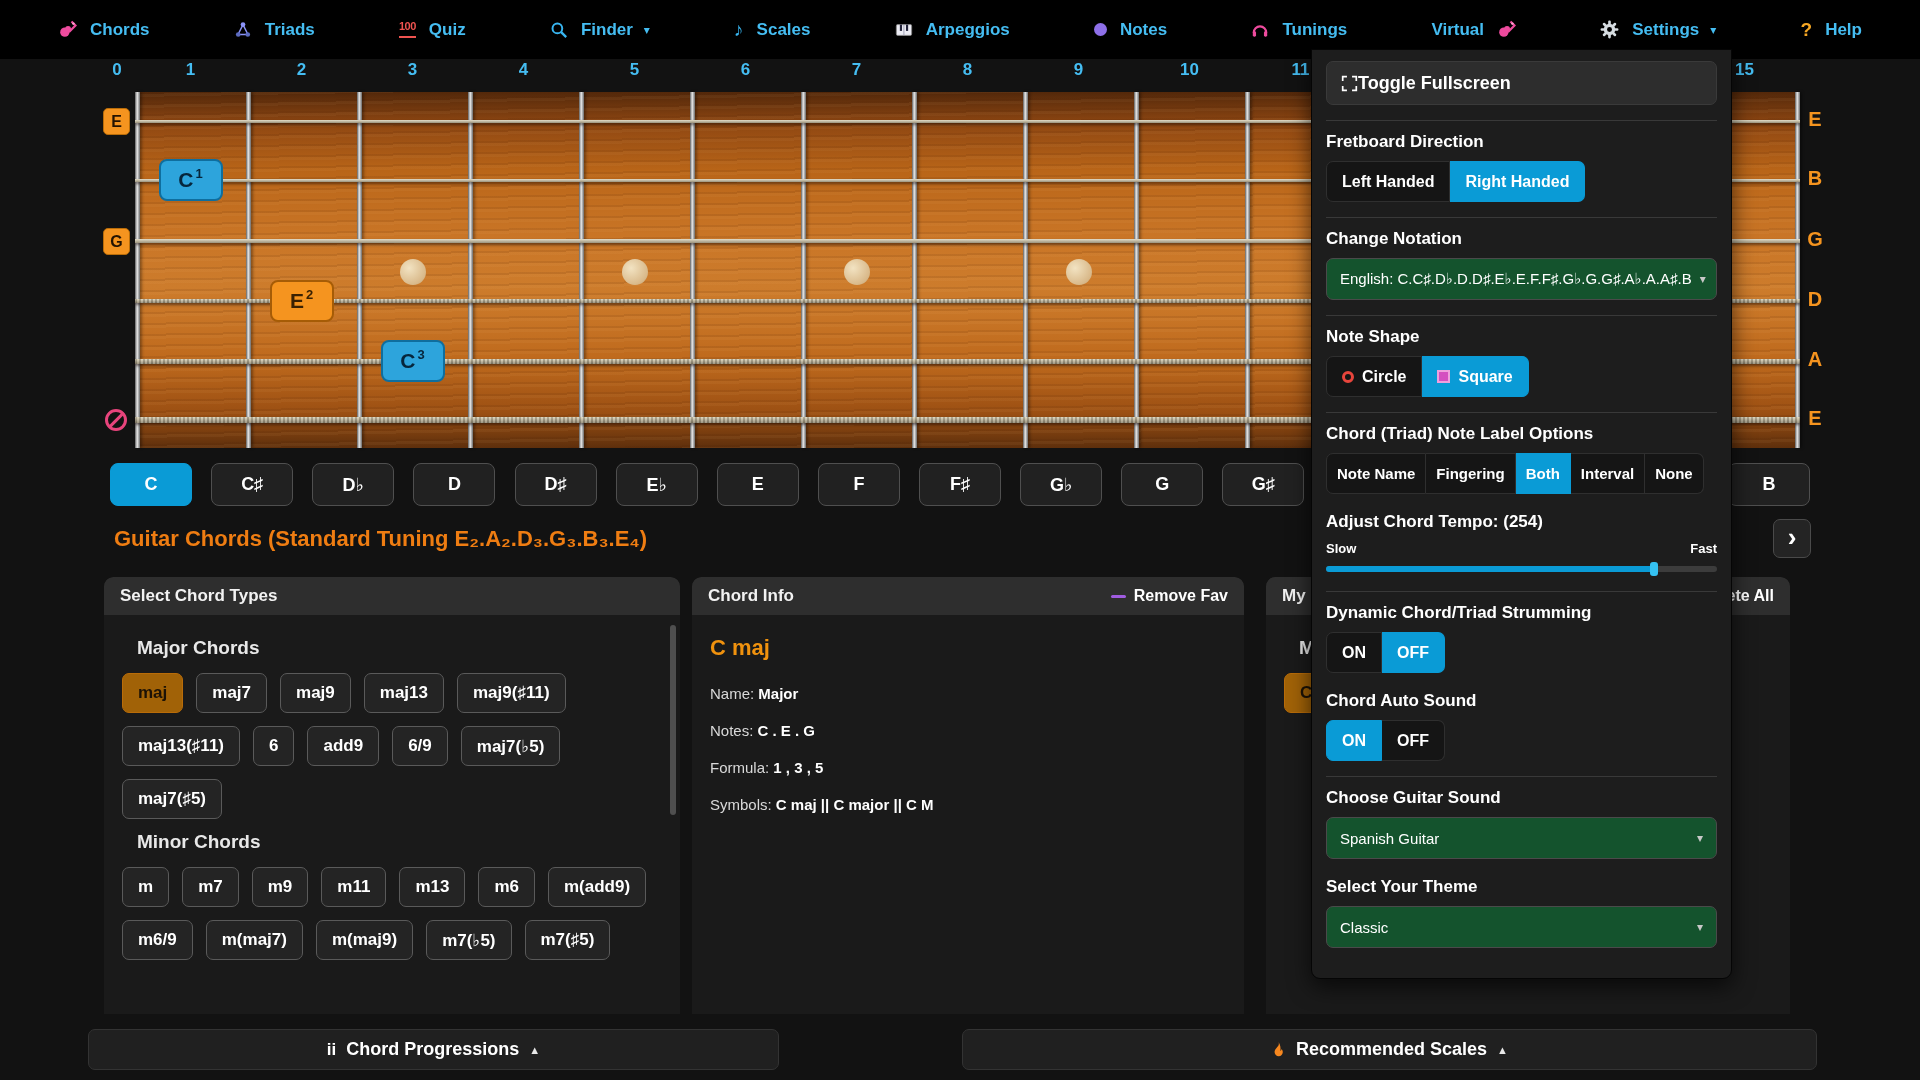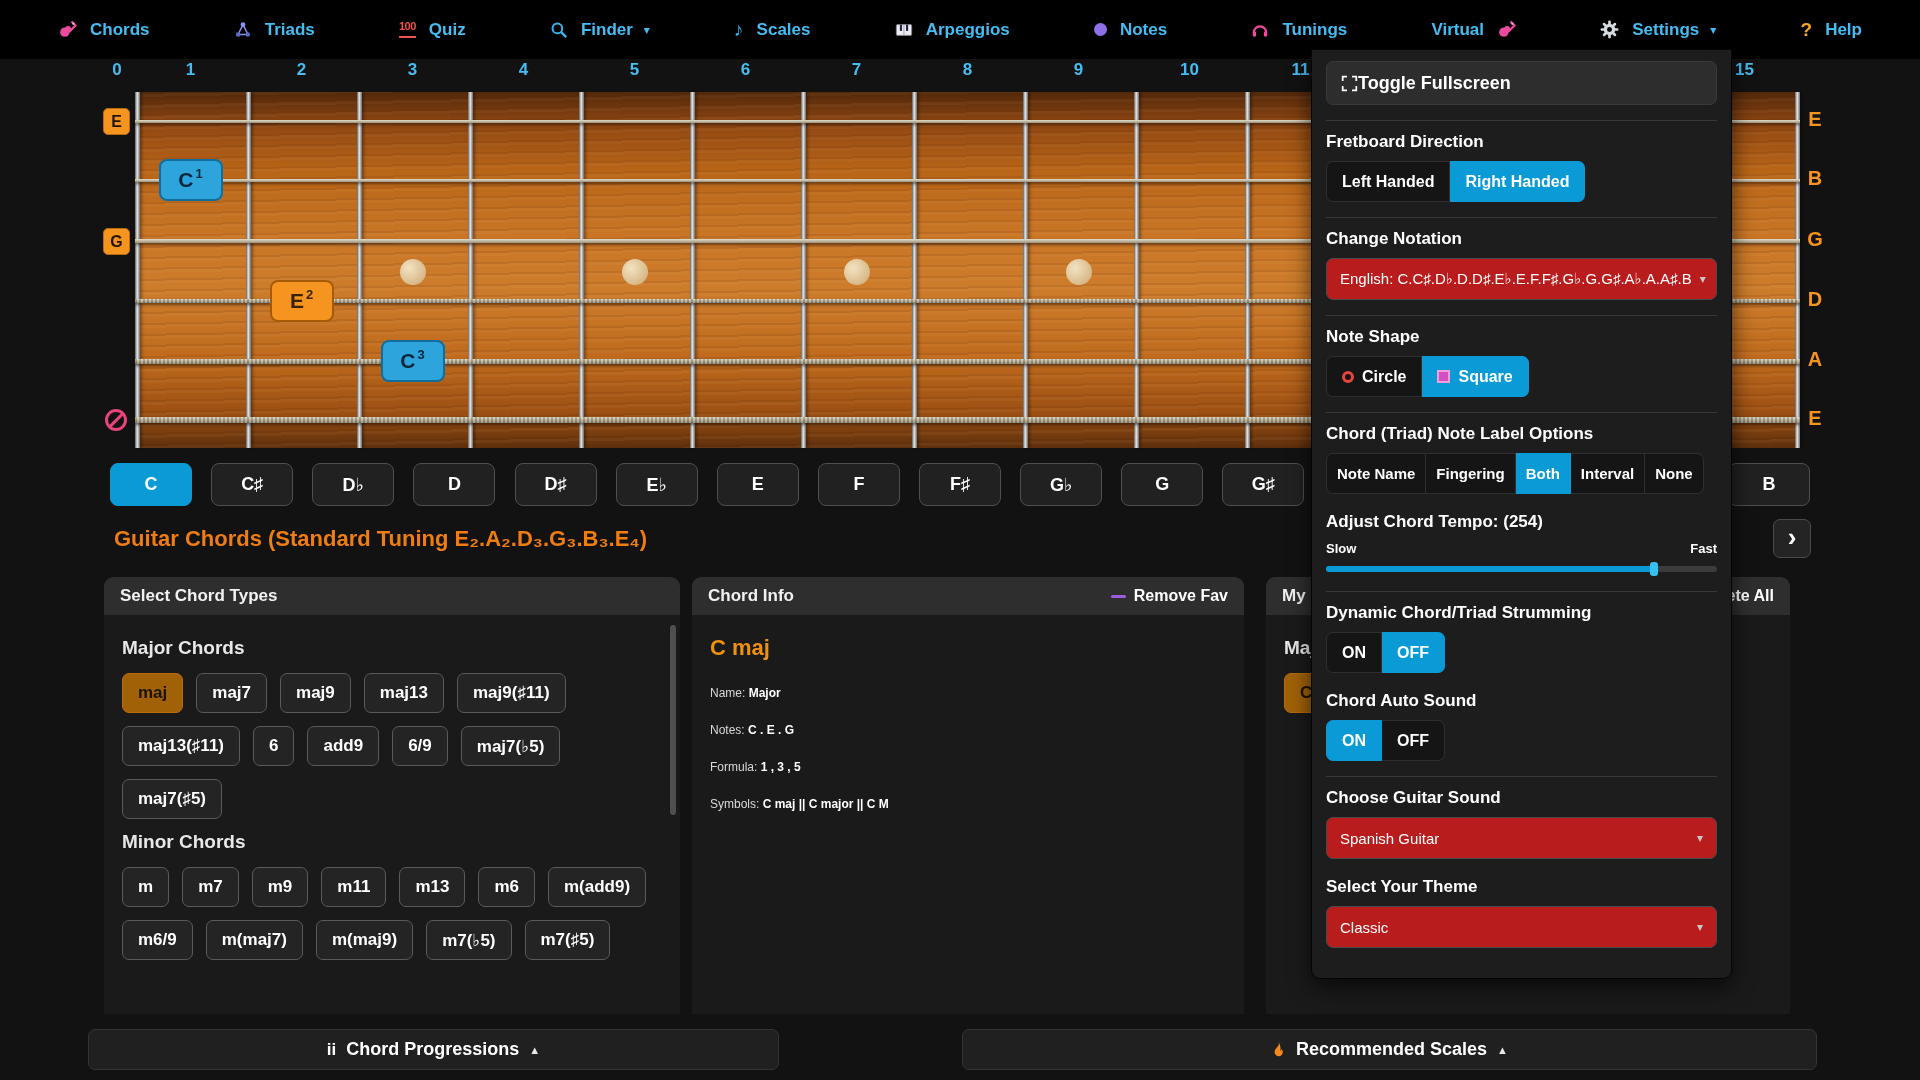--- a/index.html
+++ b/index.html
@@ -66,31 +66,31 @@
   .next-btn span{font-size:26px;font-weight:bold;line-height:1;margin-top:-4px}
 
   
   .panel{position:absolute;top:577px;height:437px;background:#1a1a1a;border-radius:9px 9px 0 0;z-index:10;overflow:hidden}
   .panel-left{left:104px;width:576px}
   .panel-mid{left:692px;width:552px}
   .panel-right{left:1266px;width:524px}
   .panel-head{height:38px;background:#2e2e2e;border-radius:9px 9px 0 0;display:flex;align-items:center;
     justify-content:space-between;padding:0 16px;color:#f2f2f2;font-size:17px;font-weight:bold}
   .panel-body{padding:12px 18px}
-  .group-title{color:#e8e8e8;font-size:19px;font-weight:bold;margin:10px 0 14px}
+  .group-title{color:#e8e8e8;font-size:19px;font-weight:bold;margin:10px 15px 14px}
   .btn-wrap{display:flex;flex-wrap:wrap;gap:13px;margin-bottom:12px;max-width:530px}
   .chord-btn{height:40px;padding:0 15px;background:#242424;border:1px solid #5a5a5a;border-radius:7px;color:#fff;
     font-size:17px;font-weight:bold;cursor:pointer}
   .chord-btn.sel-orange{background:#a16207;border-color:#b96c08;color:#1c1206}
   .remove-fav,.delete-all{display:flex;align-items:center;gap:8px;background:none;border:none;color:#fff;
     font-size:16px;font-weight:bold;cursor:pointer}
   .minus-ic{width:15px;height:3px;background:#a05ce0;border-radius:2px}
   .scroll-thumb{position:absolute;right:4px;top:48px;width:6px;height:190px;background:#4f4f4f;border-radius:3px;cursor:pointer}
   .chord-title{color:#f0920e;font-size:22px;font-weight:bold;margin:8px 0 14px}
-  .info-row{color:#d9d9d9;font-size:12px;line-height:37px}
+  .info-row{color:#d9d9d9;font-size:15px;line-height:37px}
   .info-value{color:#fff;font-weight:bold}
 
   
   .bottom-btn{position:absolute;top:1029px;height:41px;background:#202020;border:1px solid #333;border-radius:7px;
     color:#fff;font-size:18px;font-weight:bold;display:flex;align-items:center;justify-content:center;gap:10px;
     cursor:pointer;z-index:5}
   .bb-left{left:88px;width:691px}
   .bb-right{left:962px;width:855px}
   .caret-up{font-size:11px;color:#e8e8e8}
   .ii-ic{font-size:17px;font-weight:bold}
@@ -105,21 +105,21 @@
   .sec.nb{border-bottom:none;padding-bottom:7px}
   .sec-fs{padding-top:2px}
   .set-label{color:#fff;font-size:17px;font-weight:bold;margin-bottom:9px}
   .btn-group{display:flex}
   .grp-btn{height:41px;padding:0 15px;background:#151515;border:1px solid #2f2f2f;border-left-width:0;color:#fff;
     font-size:16px;font-weight:bold;cursor:pointer;display:flex;align-items:center;gap:8px}
   .btn-group .grp-btn:first-child{border-radius:7px 0 0 7px;border-left-width:1px}
   .btn-group .grp-btn:last-child{border-radius:0 7px 7px 0}
   .grp-btn.sel{background:#0a9bd6;border-color:#0a9bd6}
   .btn-group.compact .grp-btn{padding:0 10px;font-size:15px}
-  .select{height:42px;background:#b91c1c;border:1px solid #4a4a4a;border-radius:7px;display:flex;align-items:center;
+  .select{height:42px;background:#14532d;border:1px solid #4a4a4a;border-radius:7px;display:flex;align-items:center;
     justify-content:space-between;padding:0 13px;color:#fff;font-size:15px;cursor:pointer;white-space:nowrap}
   .sel-caret{color:#c8c8c8;font-size:12px;margin-left:8px}
   .slowfast{display:flex;justify-content:space-between;color:#fff;font-size:13px;font-weight:bold;margin:2px 0 10px}
   .slider{position:relative;height:6px;background:#3c3c3c;border-radius:3px;margin-bottom:4px;cursor:pointer}
   .slider-fill{position:absolute;left:0;top:0;height:6px;background:#0a9bd6;border-radius:3px}
   .slider-thumb{position:absolute;top:-4px;width:8px;height:14px;background:#35c1f1;border-radius:3px;cursor:pointer}
   .shape-circle{width:12px;height:12px;border:3px solid #e8453c;border-radius:50%;display:inline-block}
   .shape-square{width:13px;height:13px;background:#d44fc0;border:2px solid #efa0dd;display:inline-block}
 </style>
 </head>

